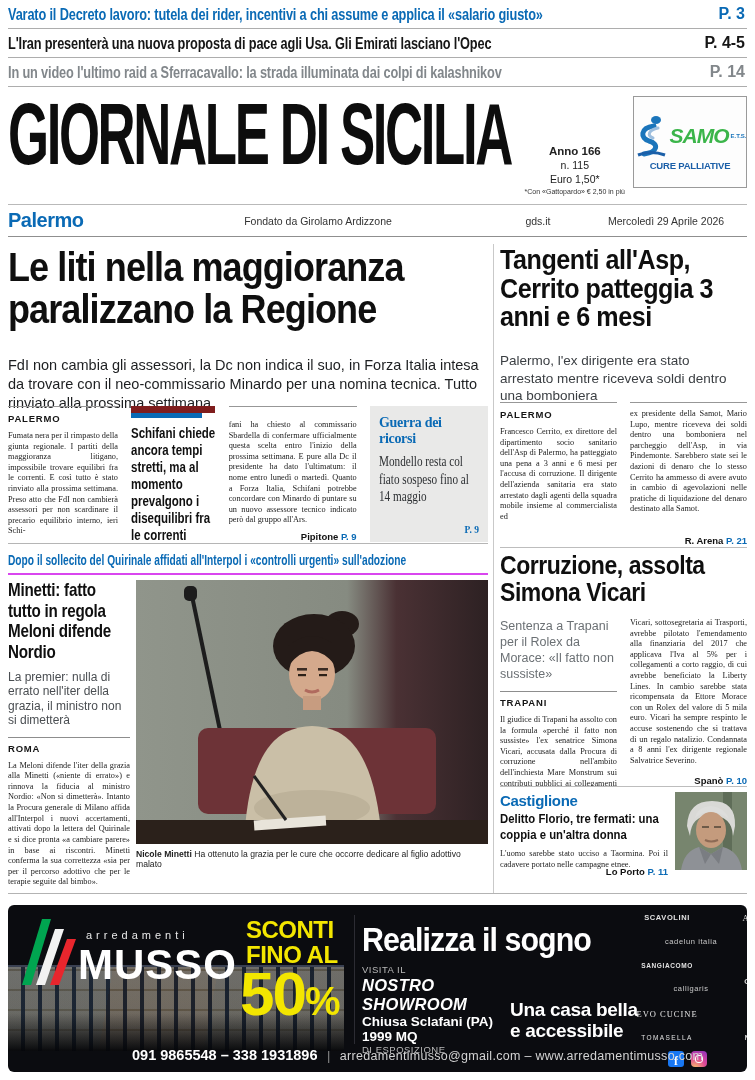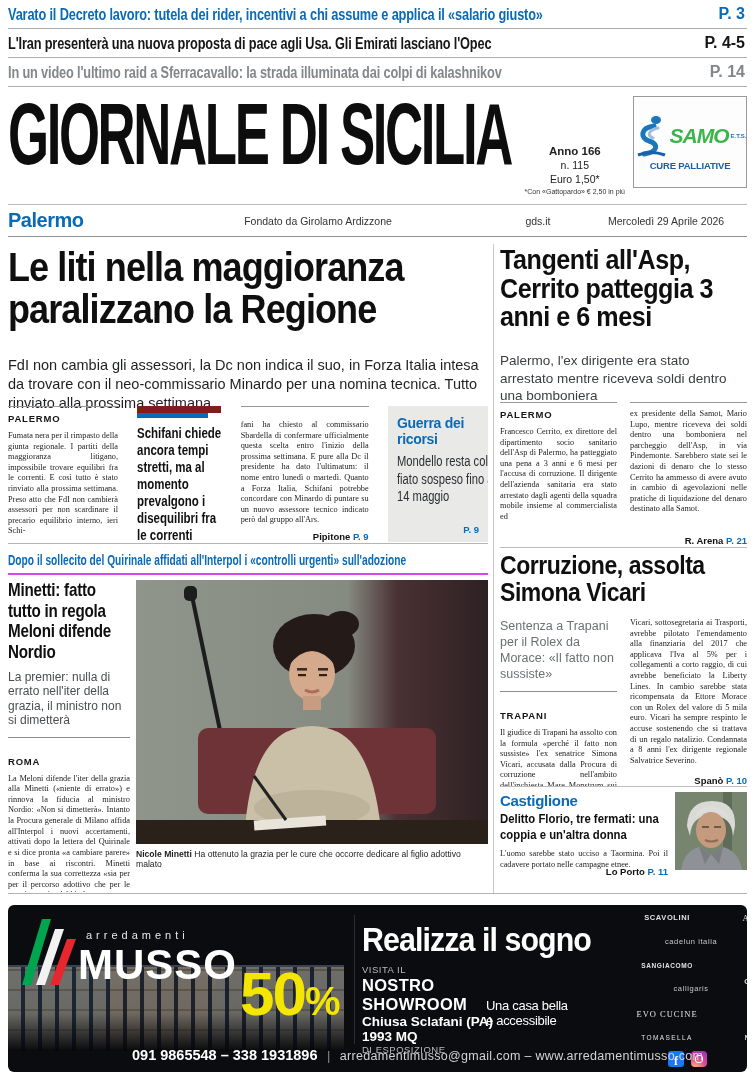--- a/index.html
+++ b/index.html
@@ -37,37 +37,37 @@
   
   .dateline{position:absolute;top:204px;left:8px;right:8px;height:33px;border-top:1px solid #b9b9b9;border-bottom:1px solid #8f8f8f;
     display:grid;grid-template-columns:160px 300px 140px 1fr;align-items:center;}
   .edition{color:var(--blue);font-weight:800;font-size:20px;letter-spacing:-.5px;}
   .founded,.site,.date{font-size:10.5px;color:#333;}
   .founded{text-align:center;} .site{text-align:center;} .date{text-align:left;}
 
   
   .headline{font-weight:800;color:#0f0f0f;line-height:1.06;transform-origin:left top;}
   .kicker{font-size:9.5px;font-weight:800;letter-spacing:.8px;color:#151515;}
-  .kicker-rule{border-top:1px solid #8d8d8d;padding-top:18px;}
+  .kicker-rule{border-top:1px solid #8d8d8d;padding-top:5px;}
   .body-serif{font-family:"Liberation Serif",serif;font-size:8.3px;line-height:1.28;text-align:justify;color:#1b1b1b;margin-top:7px;}
   .byline{position:absolute;right:0;bottom:0;font-size:9.5px;white-space:nowrap;background:#fff;padding-left:4px;}
   .by-name{font-weight:bold;color:#111;}
   .by-page{font-weight:bold;color:var(--blue);}
   .vrule{position:absolute;left:493px;top:244px;width:1px;height:649px;background:#c9c9c9;}
   .rule{position:absolute;height:1px;background:#bdbdbd;}
 
   
   .lead-head{position:absolute;left:8px;top:246px;width:534px;font-size:40px;letter-spacing:-1px;transform:scaleX(.9);}
   .lead-deck{position:absolute;left:8px;top:356px;width:476px;font-size:14.5px;line-height:1.32;color:#1d1f21;}
   .lead-cols{position:absolute;left:8px;top:406px;width:480px;height:136px;display:flex;justify-content:space-between;}
   .lead-cols .col{overflow:hidden;height:136px;}
   .colA{width:110px;border-top:1px solid #979797;padding-top:6px;}
   .colB{width:84px;border-top:7px solid #7f1d1d;padding-top:0;}
   .colC{width:128px;border-top:1px solid #979797;padding-top:6px;position:relative;}
-  .colD{width:100px;background:var(--boxgray);padding:9px 9px 1px;position:relative;}
+  .colD{width:118px;background:var(--boxgray);padding:9px 9px 1px;position:relative;font-family:Liberation Serif, serif;}
   .qbar{width:71px;height:5px;background:var(--blue);margin-bottom:7px;}
   .qtext{width:104px;transform:scaleX(.82);transform-origin:left top;font-weight:800;font-size:14px;line-height:1.22;color:#101010;}
   .box-kicker{color:var(--blue);font-weight:800;font-size:14px;letter-spacing:-.3px;}
   .box-text{width:126px;transform:scaleX(.8);transform-origin:left top;font-size:14px;line-height:1.25;color:#2c2f32;margin-top:6px;}
   .box-page{position:absolute;right:9px;bottom:7px;color:var(--blue);font-weight:bold;font-size:9.5px;}
 
   
   .asp-head{position:absolute;left:500px;top:246px;width:268px;font-size:27px;letter-spacing:-.5px;transform:scaleX(.93);}
   .asp-deck{position:absolute;left:500px;top:352px;width:242px;font-size:13.5px;line-height:1.3;color:#3a3e42;}
   .asp-cols{position:absolute;left:500px;top:402px;width:247px;height:144px;display:flex;justify-content:space-between;}
@@ -119,23 +119,23 @@
   .musso-logo svg{position:absolute;left:0;top:0;}
   .musso-top{position:absolute;left:64px;top:16px;font-size:11px;letter-spacing:4px;color:#e8e8e8;}
   .musso-name{position:absolute;left:56px;top:28px;font-size:42px;font-weight:800;letter-spacing:1px;color:#fff;}
   .ad-sconti{position:absolute;left:238px;top:12px;z-index:3;color:var(--yellow);font-weight:800;font-size:24px;line-height:1.05;letter-spacing:-.5px;}
   .ad-50{position:absolute;left:232px;top:58px;z-index:3;color:var(--yellow);font-weight:800;font-size:62px;line-height:1;letter-spacing:-2px;}
   .ad-50 .pct{font-size:40px;}
   .ad-div{position:absolute;left:346px;top:10px;bottom:28px;width:1px;background:#2c2c33;}
   .ad-head{position:absolute;left:354px;top:16px;font-size:33px;font-weight:800;letter-spacing:-1px;white-space:nowrap;transform:scaleX(.92);transform-origin:left top;}
   .ad-visit{position:absolute;left:354px;top:60px;line-height:1.15;}
   .ad-visit .small{font-size:9.5px;color:#b9b9b9;letter-spacing:.5px;}
-  .ad-visit .big{font-size:16.5px;font-weight:800;letter-spacing:.3px;}
+  .ad-visit .big{font-size:16.5px;font-weight:800;letter-spacing:.3px;font-style:italic;}
   .ad-visit .mid{font-size:13.5px;font-weight:700;}
-  .ad-tag{position:absolute;left:478px;top:94px;font-size:13px;font-weight:400;line-height:1.12;letter-spacing:-.3px;}
+  .ad-tag{position:absolute;left:502px;top:94px;font-size:19px;font-weight:700;line-height:1.12;letter-spacing:-.3px;}
   .ad-brands{position:absolute;right:10px;top:8px;width:120px;height:128px;display:flex;gap:8px;z-index:2;}
   .ad-brands .bcol{flex:1;display:flex;flex-direction:column;justify-content:space-between;align-items:center;text-align:center;}
   .brand{font-size:7.5px;letter-spacing:.6px;color:#e2e2e2;font-weight:bold;white-space:nowrap;}
   .brand.serif{font-family:"Liberation Serif",serif;font-weight:normal;font-size:8.5px;letter-spacing:1px;}
   .brand.lc{text-transform:lowercase;font-weight:normal;color:#c9c9c9;padding-left:48px;}
   .ad-social{position:absolute;right:40px;bottom:5px;display:flex;gap:7px;z-index:3;}
   .fb{width:16px;height:16px;border-radius:3px;background:#1877f2;color:#fff;font-weight:bold;font-size:12px;
       font-family:"Liberation Serif",serif;display:flex;align-items:flex-end;justify-content:center;line-height:1;}
   .ig{width:16px;height:16px;border-radius:4px;background:radial-gradient(circle at 25% 110%,#fdc468,#df4996 50%,#9b36b7 90%);
       display:flex;align-items:center;justify-content:center;}
@@ -335,31 +335,35 @@
     <div class="ad-building"></div>
     <div class="musso-logo">
       <svg width="58" height="72" viewBox="0 0 58 72">
         <polygon points="0,72 20,6 29,6 9,72" fill="#00a550"></polygon>
         <polygon points="14,72 33,16 42,16 23,72" fill="#f2f2f2"></polygon>
         <polygon points="28,72 45,26 54,26 37,72" fill="#e8262d"></polygon>
       </svg>
       <div class="musso-top">arredamenti</div>
       <div class="musso-name">MUSSO</div>
     </div>
+    <div class="ad-sconti">
+      <div>SCONTI</div>
+      <div>FINO AL</div>
+    </div>
     <div class="ad-50">
       <span>50</span><span class="pct">%</span>
     </div>
     <div class="ad-div"></div>
     <div class="ad-head">Realizza il sogno</div>
     <div class="ad-visit">
       <div class="small">VISITA IL</div>
       <div class="big">NOSTRO</div>
       <div class="big">SHOWROOM</div>
       <div class="mid">Chiusa Sclafani (PA)</div>
-      <div class="mid">1993 MQ</div>
+      <div class="mid">1999 MQ</div>
       <div class="small">DI ESPOSIZIONE</div>
     </div>
     <div class="ad-tag">
       <div>Una casa bella</div>
       <div>e accessibile</div>
     </div>
     <div class="ad-brands">
       <div class="bcol">
         <span class="brand">SCAVOLINI</span>
         <span class="brand lc">cadelun italia</span>

